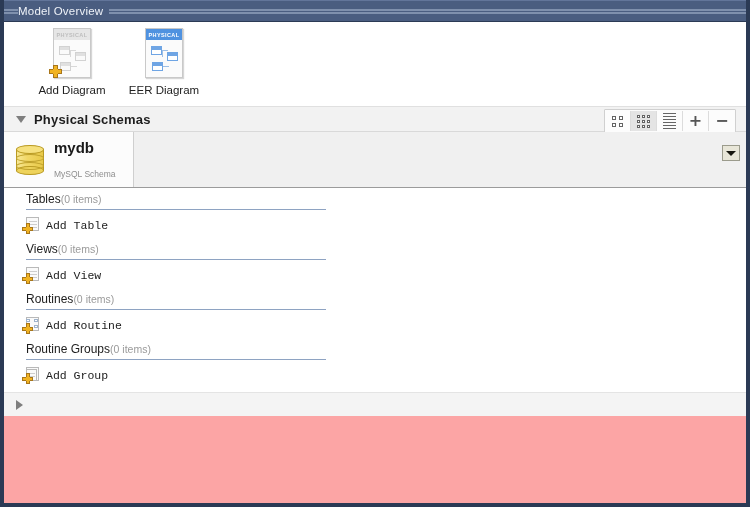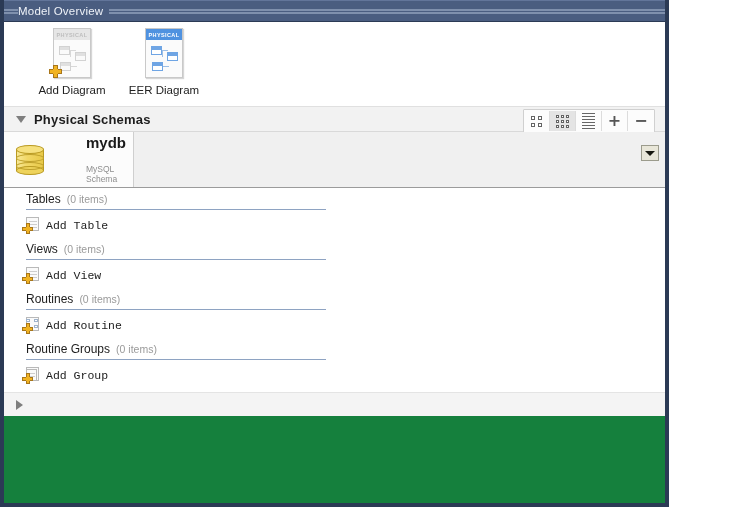--- a/index.html
+++ b/index.html
@@ -5,24 +5,24 @@
   html, body {
     margin: 0;
     padding: 0;
     background: #ffffff;
   }
   body {
     font-family: "Liberation Sans", sans-serif;
   }
   .app-window {
     position: relative;
-    width: 669px;
+    width: 750px;
     height: 507px;
     box-sizing: border-box;
-    background: #15803d;
+    background: #fca5a5;
     border-left: 4px solid #2b3a55;
     border-right: 4px solid #2b3a55;
     border-bottom: 4px solid #2b3a55;
     overflow: hidden;
   }
 
   
   .titlebar {
     position: relative;
     height: 21px;
@@ -253,21 +253,20 @@
     box-sizing: border-box;
   }
   .schema-tab {
     width: 130px;
     background: #fcfcfc;
     border-right: 1px solid #cfcfcf;
     display: flex;
     align-items: center;
     padding-left: 11px;
     box-sizing: border-box;
-    gap: 32px;
   }
   .db-icon {
     position: relative;
     width: 30px;
     height: 33px;
     flex: none;
   }
   .db-icon .top {
     position: absolute;
     left: 1px; top: 2px;
@@ -352,21 +351,21 @@
     border-bottom: 1px solid #8ea3c2;
     width: 300px;
   }
   .obj-head-label {
     font-size: 12px;
     color: #1c1c1c;
   }
   .obj-head-count {
     font-size: 10.5px;
     color: #9a9a9a;
-    margin-left: 6px;
+    margin-left: 0;
   }
   .obj-action {
     display: flex;
     align-items: center;
     height: 31px;
     padding-left: 18px;
   }
   .obj-icon {
     position: relative;
     width: 17px;

